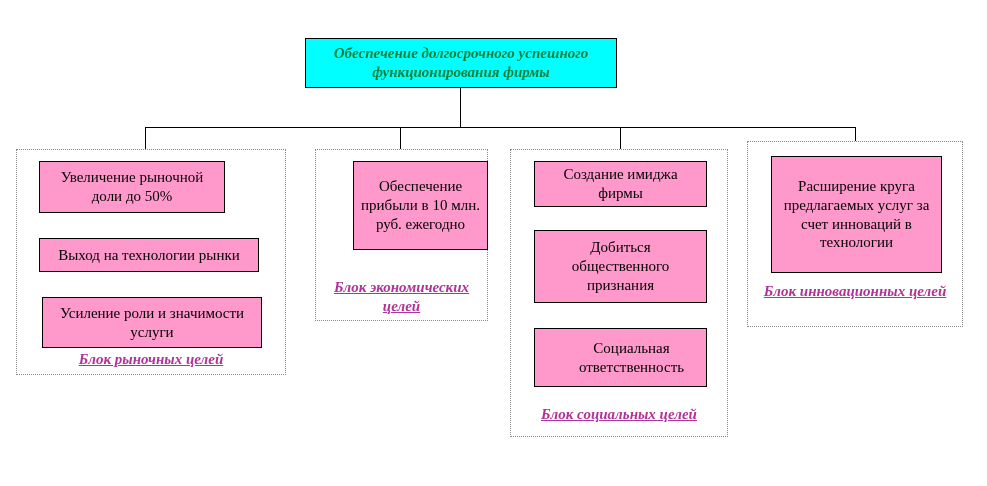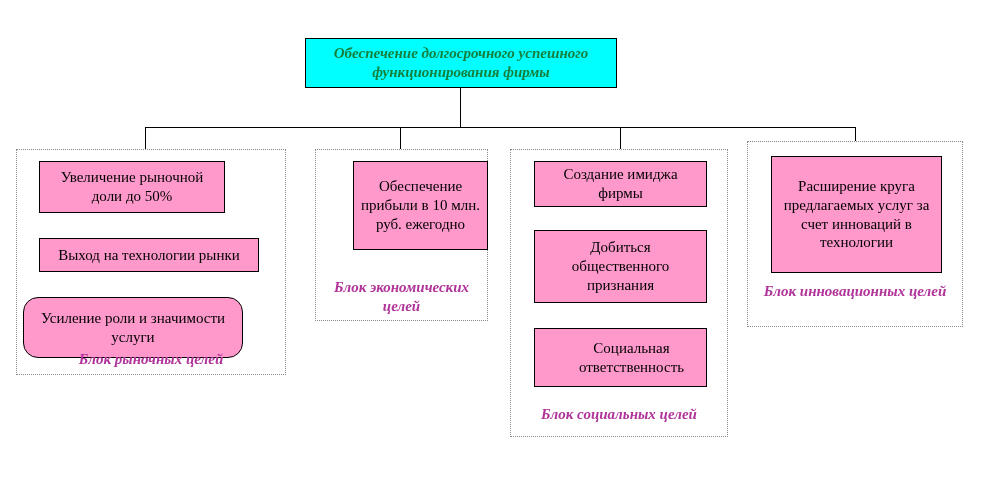--- a/index.html
+++ b/index.html
@@ -47,33 +47,33 @@
     position:absolute;
     background:var(--node-fill);
     border:1px solid #000;
     display:flex;align-items:center;justify-content:center;
     text-align:center;
     font-size:15px;line-height:1.25;color:#000;
     padding:3px 6px;box-sizing:border-box;
   }
   .g1-b1{left:22px;top:11px;width:186px;height:52px;}
   .g1-b2{left:22px;top:88px;width:220px;height:34px;}
-  .g1-b3{left:6px;top:147px;width:220px;height:61px;border-radius:15px;}
+  .g1-b3{left:25px;top:147px;width:220px;height:51px;}
   .g2-b1{left:9px;top:11px;width:135px;height:89px;margin-left:28px;}
   .g3-b1{left:23px;top:11px;width:173px;height:46px;}
   .g3-b2{left:23px;top:80px;width:173px;height:73px;}
   .g3-b3{left:23px;top:178px;width:173px;height:59px;padding-left:28px;}
   .g4-b1{left:23px;top:14px;width:171px;height:117px;}
   .group-label{
     position:absolute;left:0;right:0;
     text-align:center;
     font-weight:bold;font-style:italic;
     color:var(--label-color);
     font-size:15px;line-height:1.25;
-    padding:0 6px;box-sizing:border-box;
+    padding:0 6px;box-sizing:border-box;text-decoration:underline;
   }
   .g1-label{top:200px;}
   .g2-label{top:128px;}
   .g3-label{top:255px;}
   .g4-label{top:140px;}
 </style>
 </head>
 <body>
 
 <div class="canvas">

